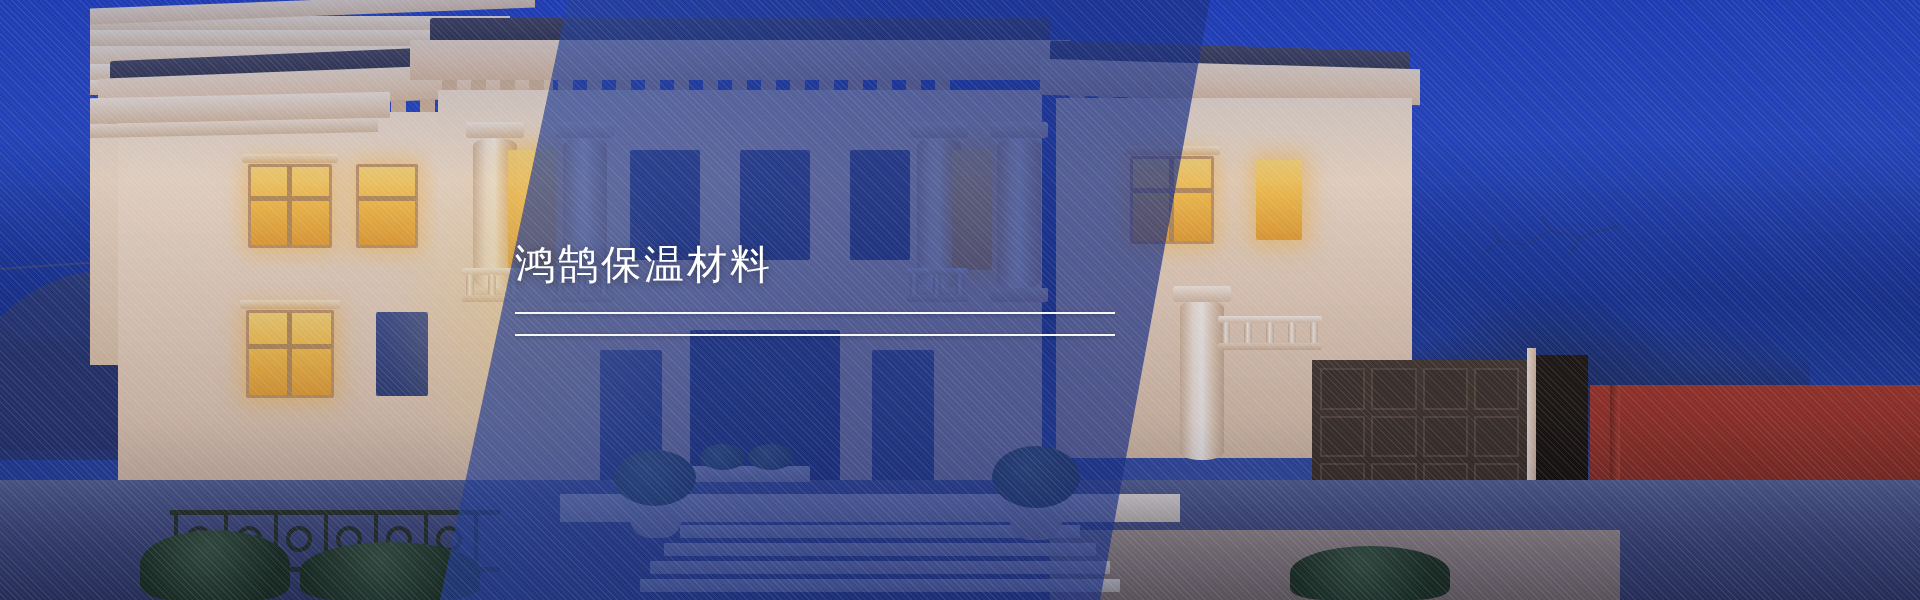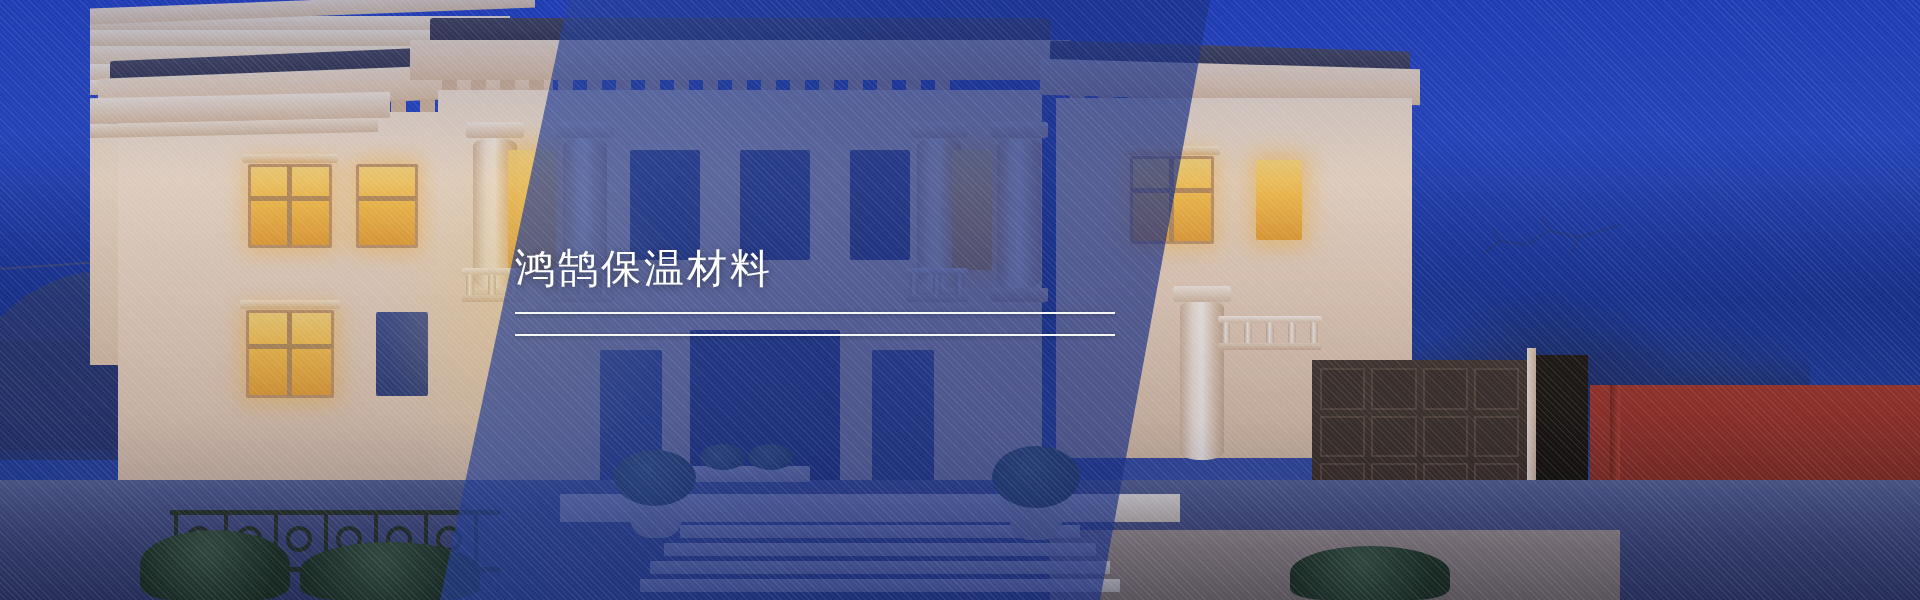--- a/index.html
+++ b/index.html
@@ -215,20 +215,21 @@
     background-image:repeating-linear-gradient(45deg,
         rgba(255,255,255,.085) 0px, rgba(255,255,255,.085) 1px,
         rgba(0,0,0,0) 1px, rgba(0,0,0,0) 4px);
   }
 
   
   .content{
     position:absolute; left:0; top:0; width:1920px; height:600px;
     display:flex; flex-direction:column; align-items:center; justify-content:center;
     padding-left:10px;
+    font-family:Liberation Mono, monospace;
   }
   .content-inner{ width:840px; margin-left:-140px; text-align:left; }
 
   .brand{
     font-size:40px; line-height:1.1; color:#ffffff; letter-spacing:3px;
     font-weight:400; padding-left:40px;
     text-shadow:0 2px 8px rgba(0,0,0,.45);
   }
   .rule{
     height:2px; background:#ffffff; opacity:.95; margin:22px 0 18px 40px; width:600px;

